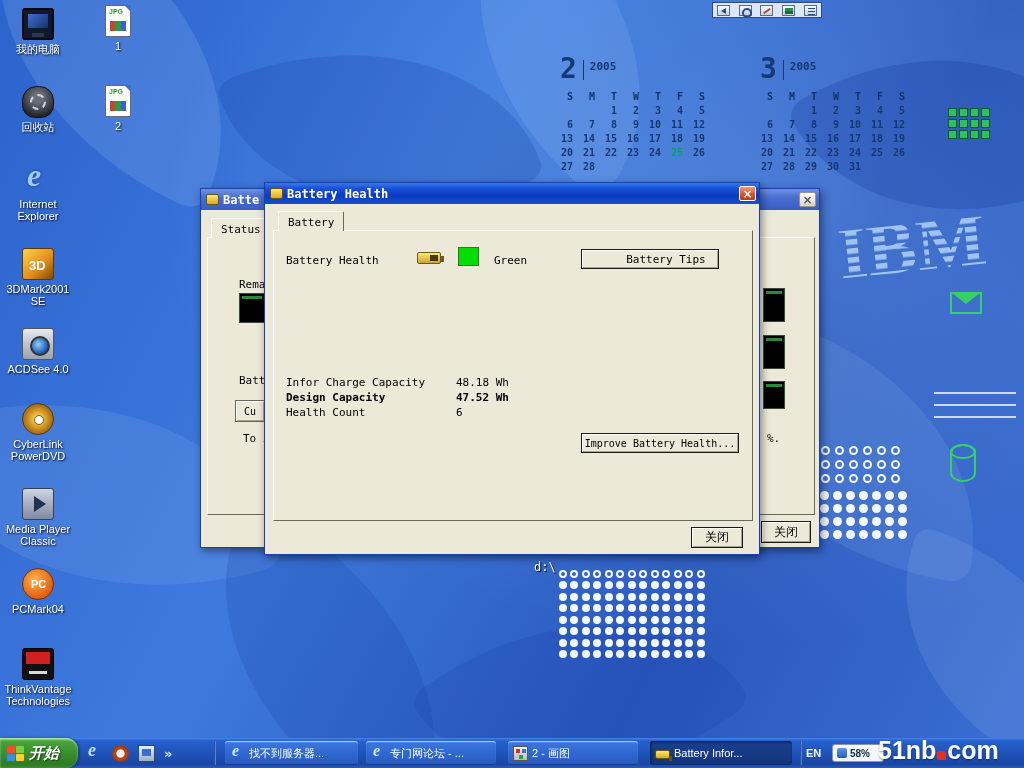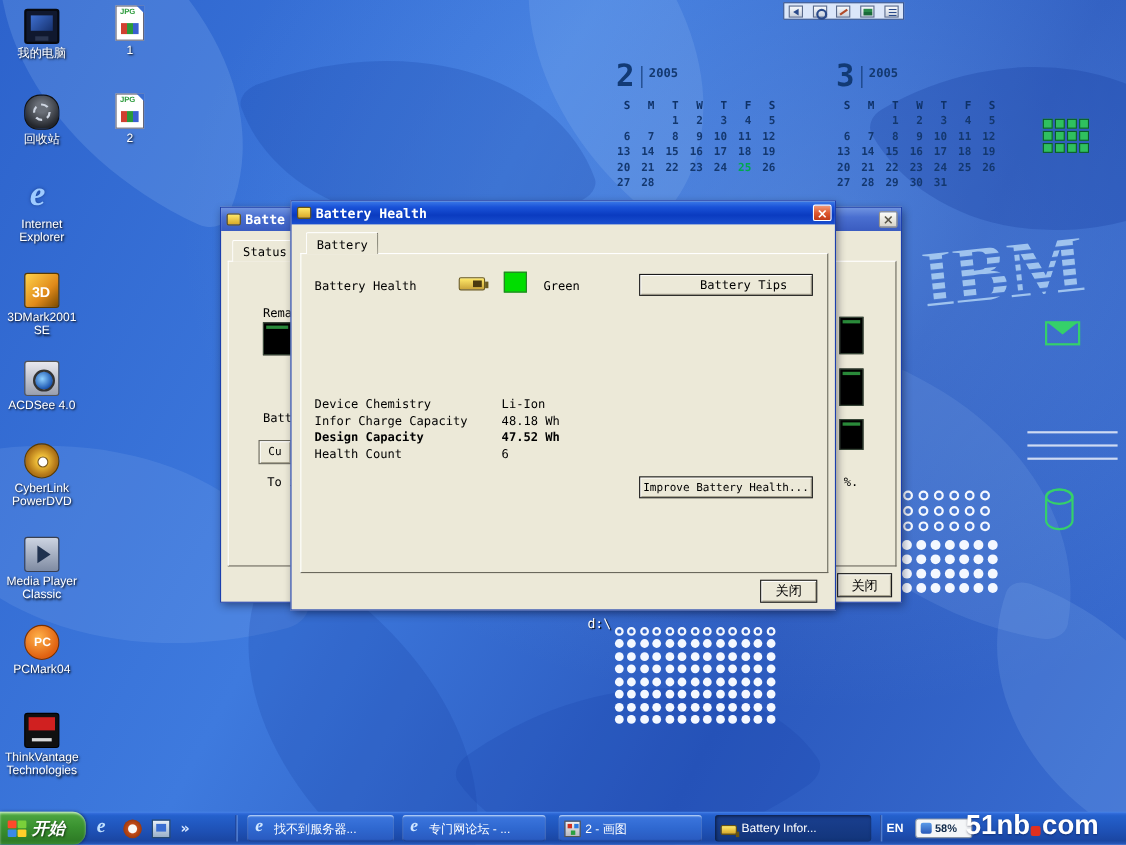--- a/index.html
+++ b/index.html
@@ -122,21 +122,21 @@
   .dvalue{position:absolute;left:191px;}
   .detail-row{position:absolute;left:0;width:100%;height:14px;z-index:3;}
 
   
   #fg-tab{left:13px;top:28px;}
   #fg-panel{left:8px;top:47px;width:480px;height:291px;}
   #bh-label{left:21px;top:71px;z-index:3;}
   #bh-batt{left:152px;top:69px;}
   #bh-swatch{left:193px;top:64px;}
   #bh-status{left:229px;top:71px;z-index:3;}
-  #btn-tips{left:316px;top:66px;width:158px;height:20px;font-size:11px;padding-left:32px;}
+  #btn-tips{left:316px;top:66px;width:138px;height:20px;font-size:11px;padding-left:32px;}
   #bh-textarea{left:18px;top:94px;width:458px;height:77px;}
   #fg-row1{top:178px;} #fg-row2{top:193px;} #fg-row3{top:208px;font-weight:bold;} #fg-row4{top:223px;} #fg-row5{top:253px;}
   #btn-improve{left:316px;top:250px;width:158px;height:20px;}
   #fg-close-btn{left:426px;top:344px;width:52px;height:21px;}
 
   
   #bg-tab{left:10px;top:29px;}
   #bg-panel{left:6px;top:48px;width:608px;height:278px;}
   #bg-remaining{left:38px;top:89px;z-index:3;}
   #bg-gauge-l{left:38px;top:104px;width:26px;height:30px;}
@@ -584,24 +584,20 @@
   <div class="tab" id="fg-tab">Battery</div>
   <div class="tab-panel" id="fg-panel"></div>
 
   <span class="mono abs" id="bh-label">Battery Health</span>
   <div class="battery-glyph" id="bh-batt"></div>
   <div class="green-swatch" id="bh-swatch"></div>
   <span class="mono abs" id="bh-status">Green</span>
   <div class="xpbtn" id="btn-tips">Battery Tips</div>
 
 
-  <div class="detail-row" id="fg-row1">
-    <span class="mono dlabel">Device Chemistry</span>
-    <span class="mono dvalue">Li-Ion</span>
-  </div>
   <div class="detail-row" id="fg-row2">
     <span class="mono dlabel">Infor Charge Capacity</span>
     <span class="mono dvalue">48.18 Wh</span>
   </div>
   <div class="detail-row" id="fg-row3">
     <span class="mono dlabel">Design Capacity</span>
     <span class="mono dvalue">47.52 Wh</span>
   </div>
   <div class="detail-row" id="fg-row4">
     <span class="mono dlabel">Health Count</span>

